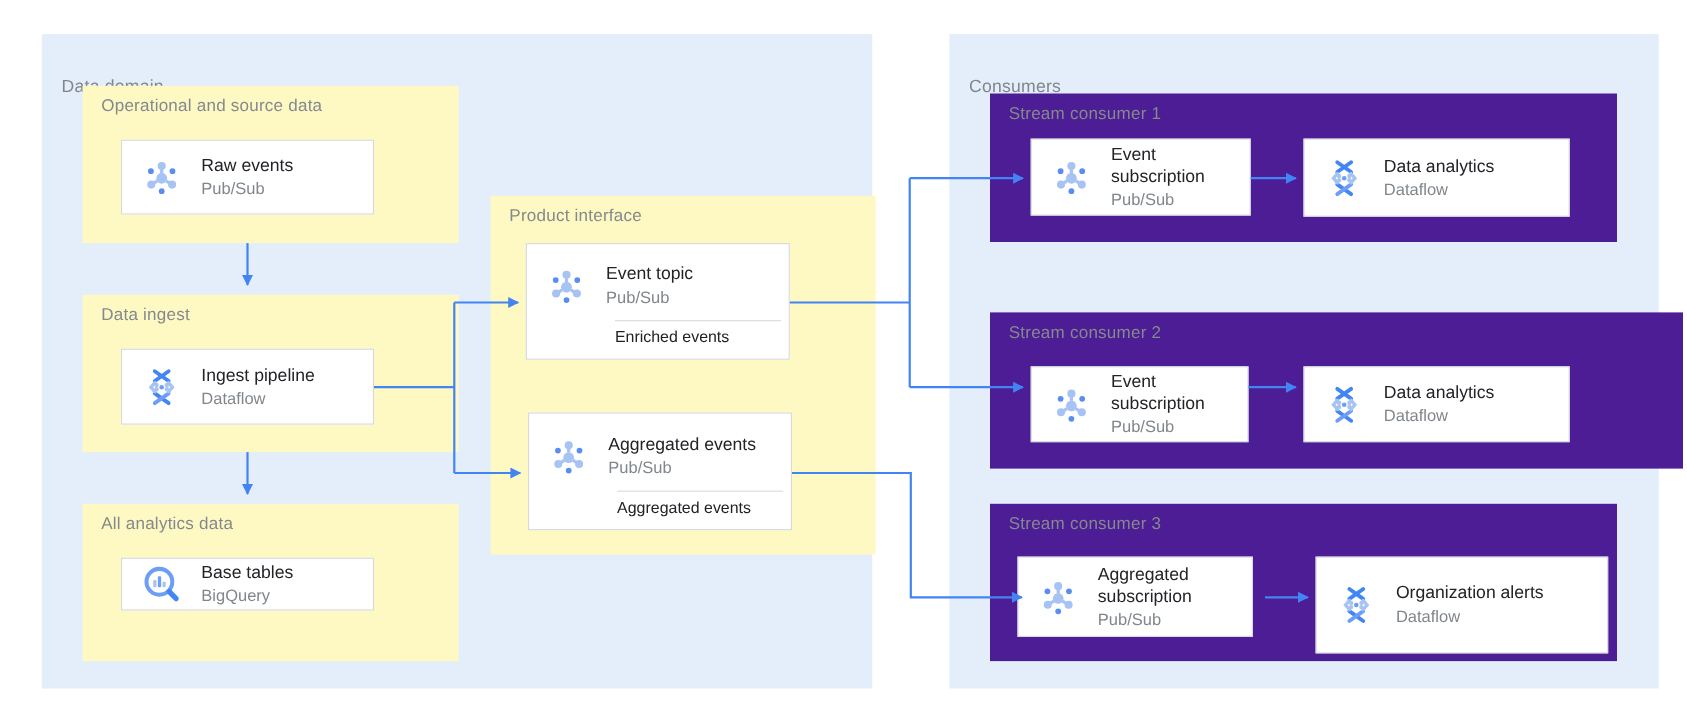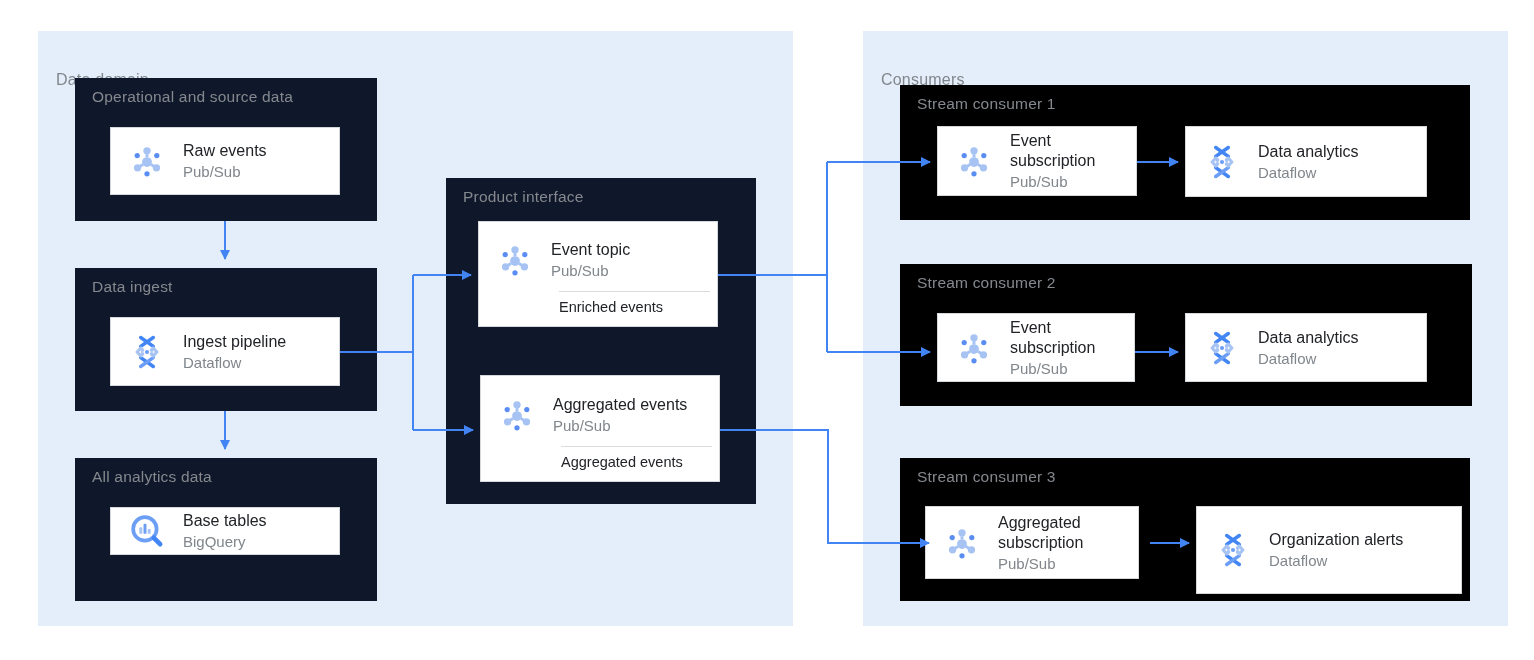--- a/index.html
+++ b/index.html
@@ -1,22 +1,22 @@
 <!DOCTYPE html>
 <html><head>
 <meta charset="utf-8">
 <style>
   html,body{margin:0;padding:0;background:#ffffff;}
   body{font-family:"Liberation Sans","DejaVu Sans",sans-serif;-webkit-font-smoothing:antialiased;}
   .canvas{position:relative;width:1534px;height:660px;background:#ffffff;overflow:hidden;}
   .panel{position:absolute;background:#e4eefa;}
   .panel-title{position:absolute;left:18px;top:10px;font-size:16px;color:#80868b;letter-spacing:.2px;margin-top:30px;}
   .group{position:absolute;}
-  .group.yellow{background:#0f172a;}
-  .group.pink{background:#000000;}
+  .group.yellow{background:#fef9c3;padding-left:40px;}
+  .group.pink{background:#4c1d95;}
   .group-title{position:absolute;left:17px;top:10px;font-size:15.5px;color:#85898e;letter-spacing:.2px;}
   .card{position:absolute;background:#ffffff;border:1px solid #d6d9dc;box-sizing:border-box;
         display:flex;flex-direction:column;justify-content:center;}
   .card-main{display:flex;align-items:center;gap:15px;padding-left:15px;}
   .card.has-foot .card-main{height:62px;}
   .icon{width:42px;height:42px;flex:0 0 42px;}
   .card-text{display:flex;flex-direction:column;}
   .card-title{font-size:16px;line-height:20px;color:#212327;}
   .card-sub{font-size:15px;line-height:19px;color:#80868b;margin-top:1px;}
   .card-foot{margin:0 7px 0 80px;border-top:1px solid #d9dbde;padding:7px 0 4px 0;
@@ -168,21 +168,21 @@
           <use href="#icon-dataflow"></use>
         </svg>
         <div class="card-text">
           <div class="card-title">Data analytics</div>
           <div class="card-sub">Dataflow</div>
         </div>
       </div>
     </div>
   </div>
 
-  <div class="group pink" style="left:900px;top:264px;width:572px;height:142px">
+  <div class="group pink" style="left:900px;top:284px;width:630px;height:142px">
     <div class="group-title">Stream consumer 2</div>
     <div class="card" style="left:37px;top:49px;width:198px;height:69px">
       <div class="card-main">
         <svg class="icon" viewBox="0 0 24 24">
           <use href="#icon-pubsub"></use>
         </svg>
         <div class="card-text">
           <div class="card-title">Event subscription</div>
           <div class="card-sub">Pub/Sub</div>
         </div>

